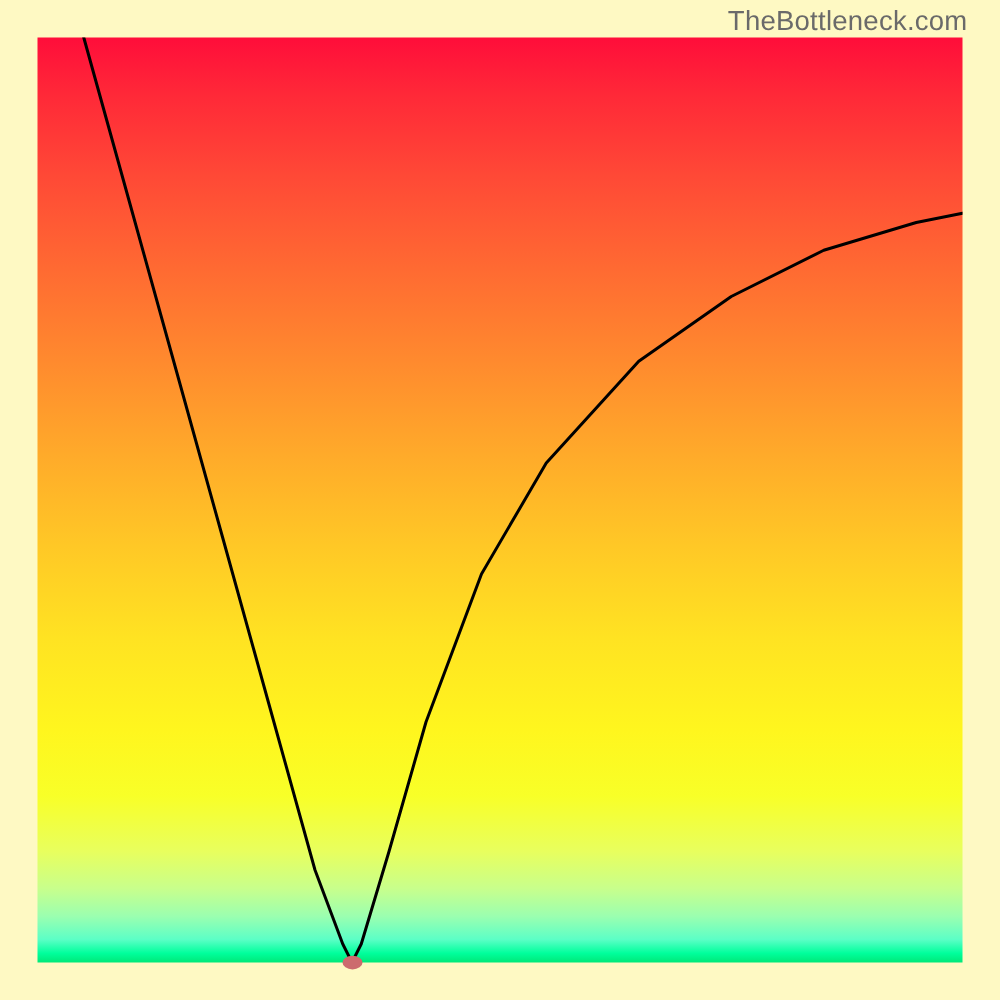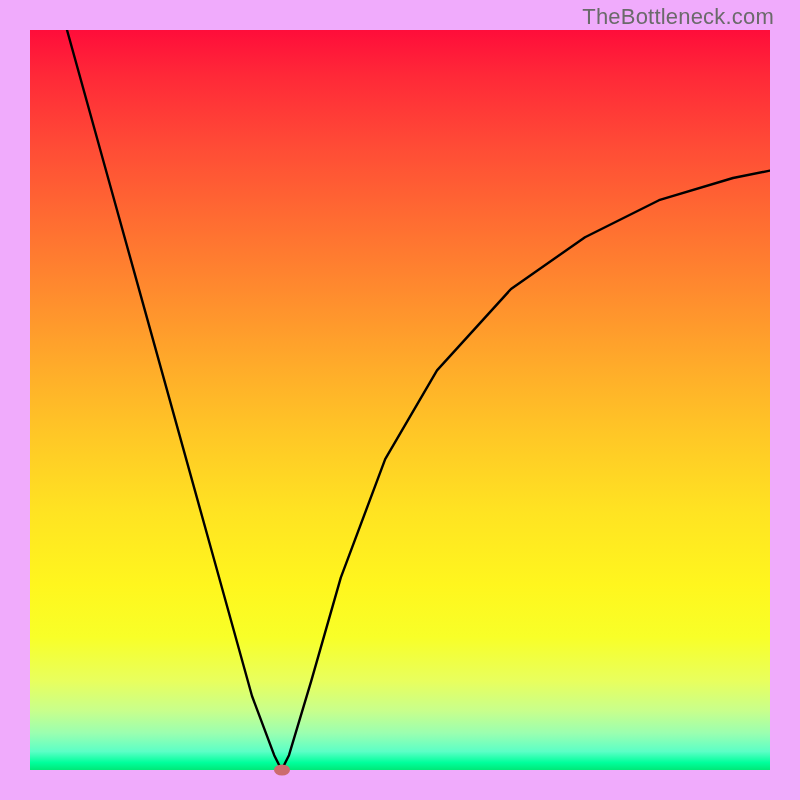--- a/index.html
+++ b/index.html
@@ -10,21 +10,21 @@
     background: #000;
     overflow: hidden;
     font-family: Arial, Helvetica, sans-serif;
   }
   .frame {
     position: absolute;
     top: 0;
     left: 0;
     width: 800px;
     height: 800px;
-    background: #f0abfc;
+    background: #fef9c3;
   }
   .plot-area {
     position: absolute;
     top: 30px;
     left: 30px;
     width: 740px;
     height: 740px;
     
     background: linear-gradient(
       to bottom,

